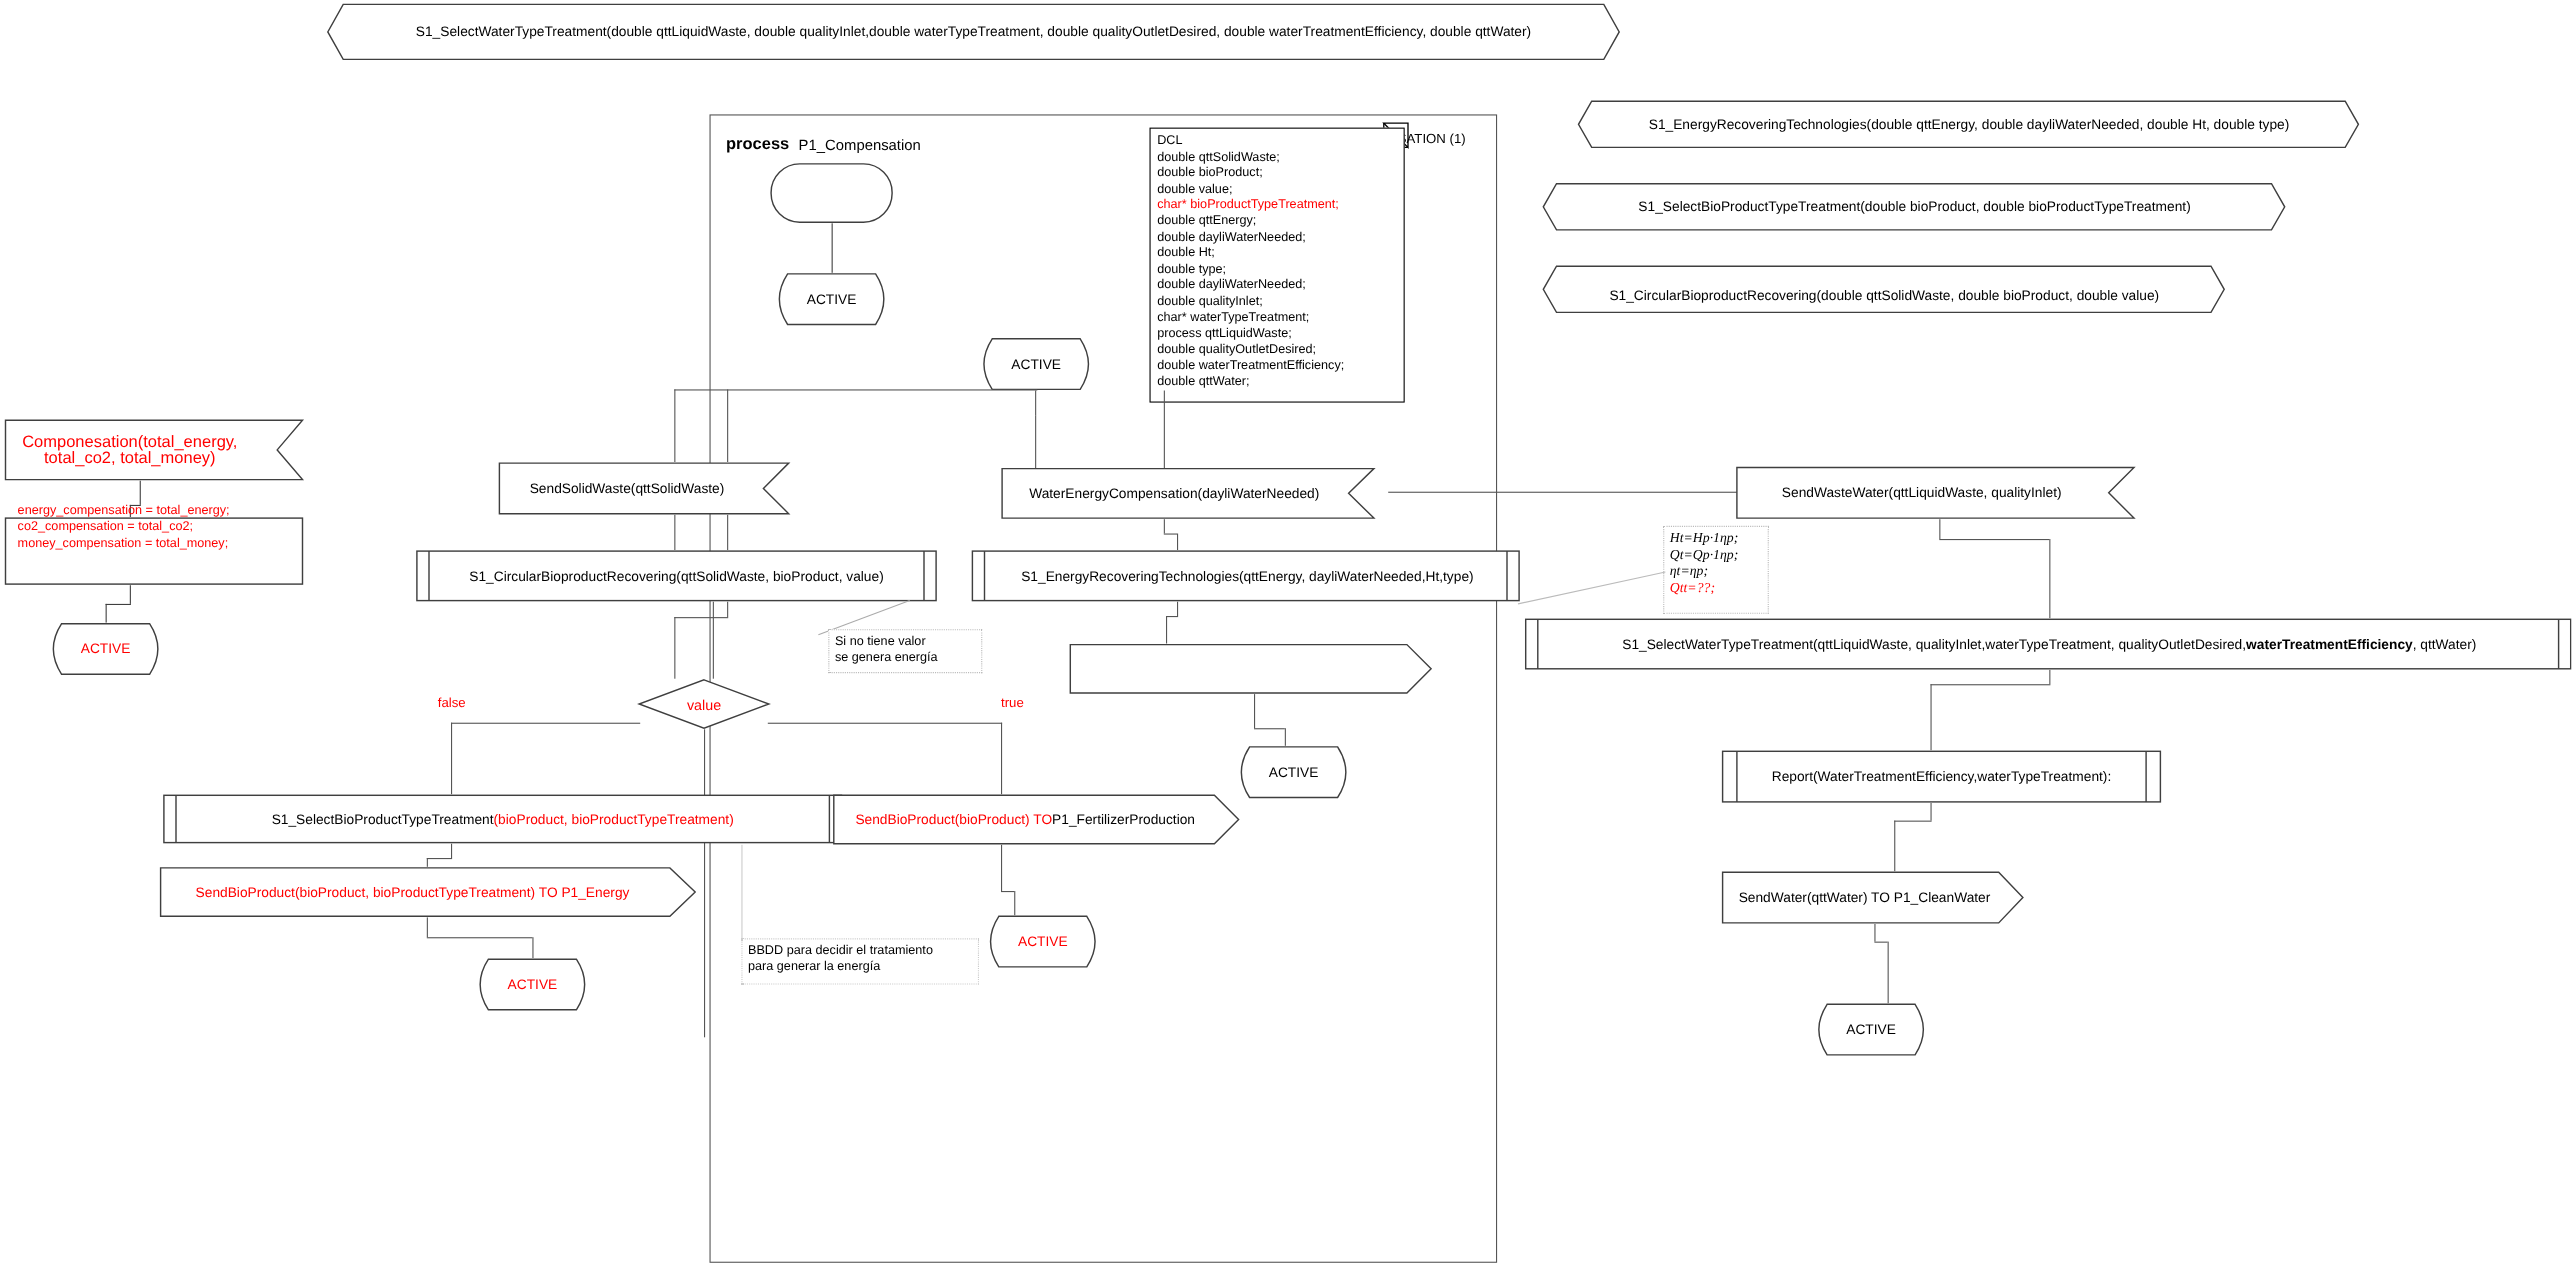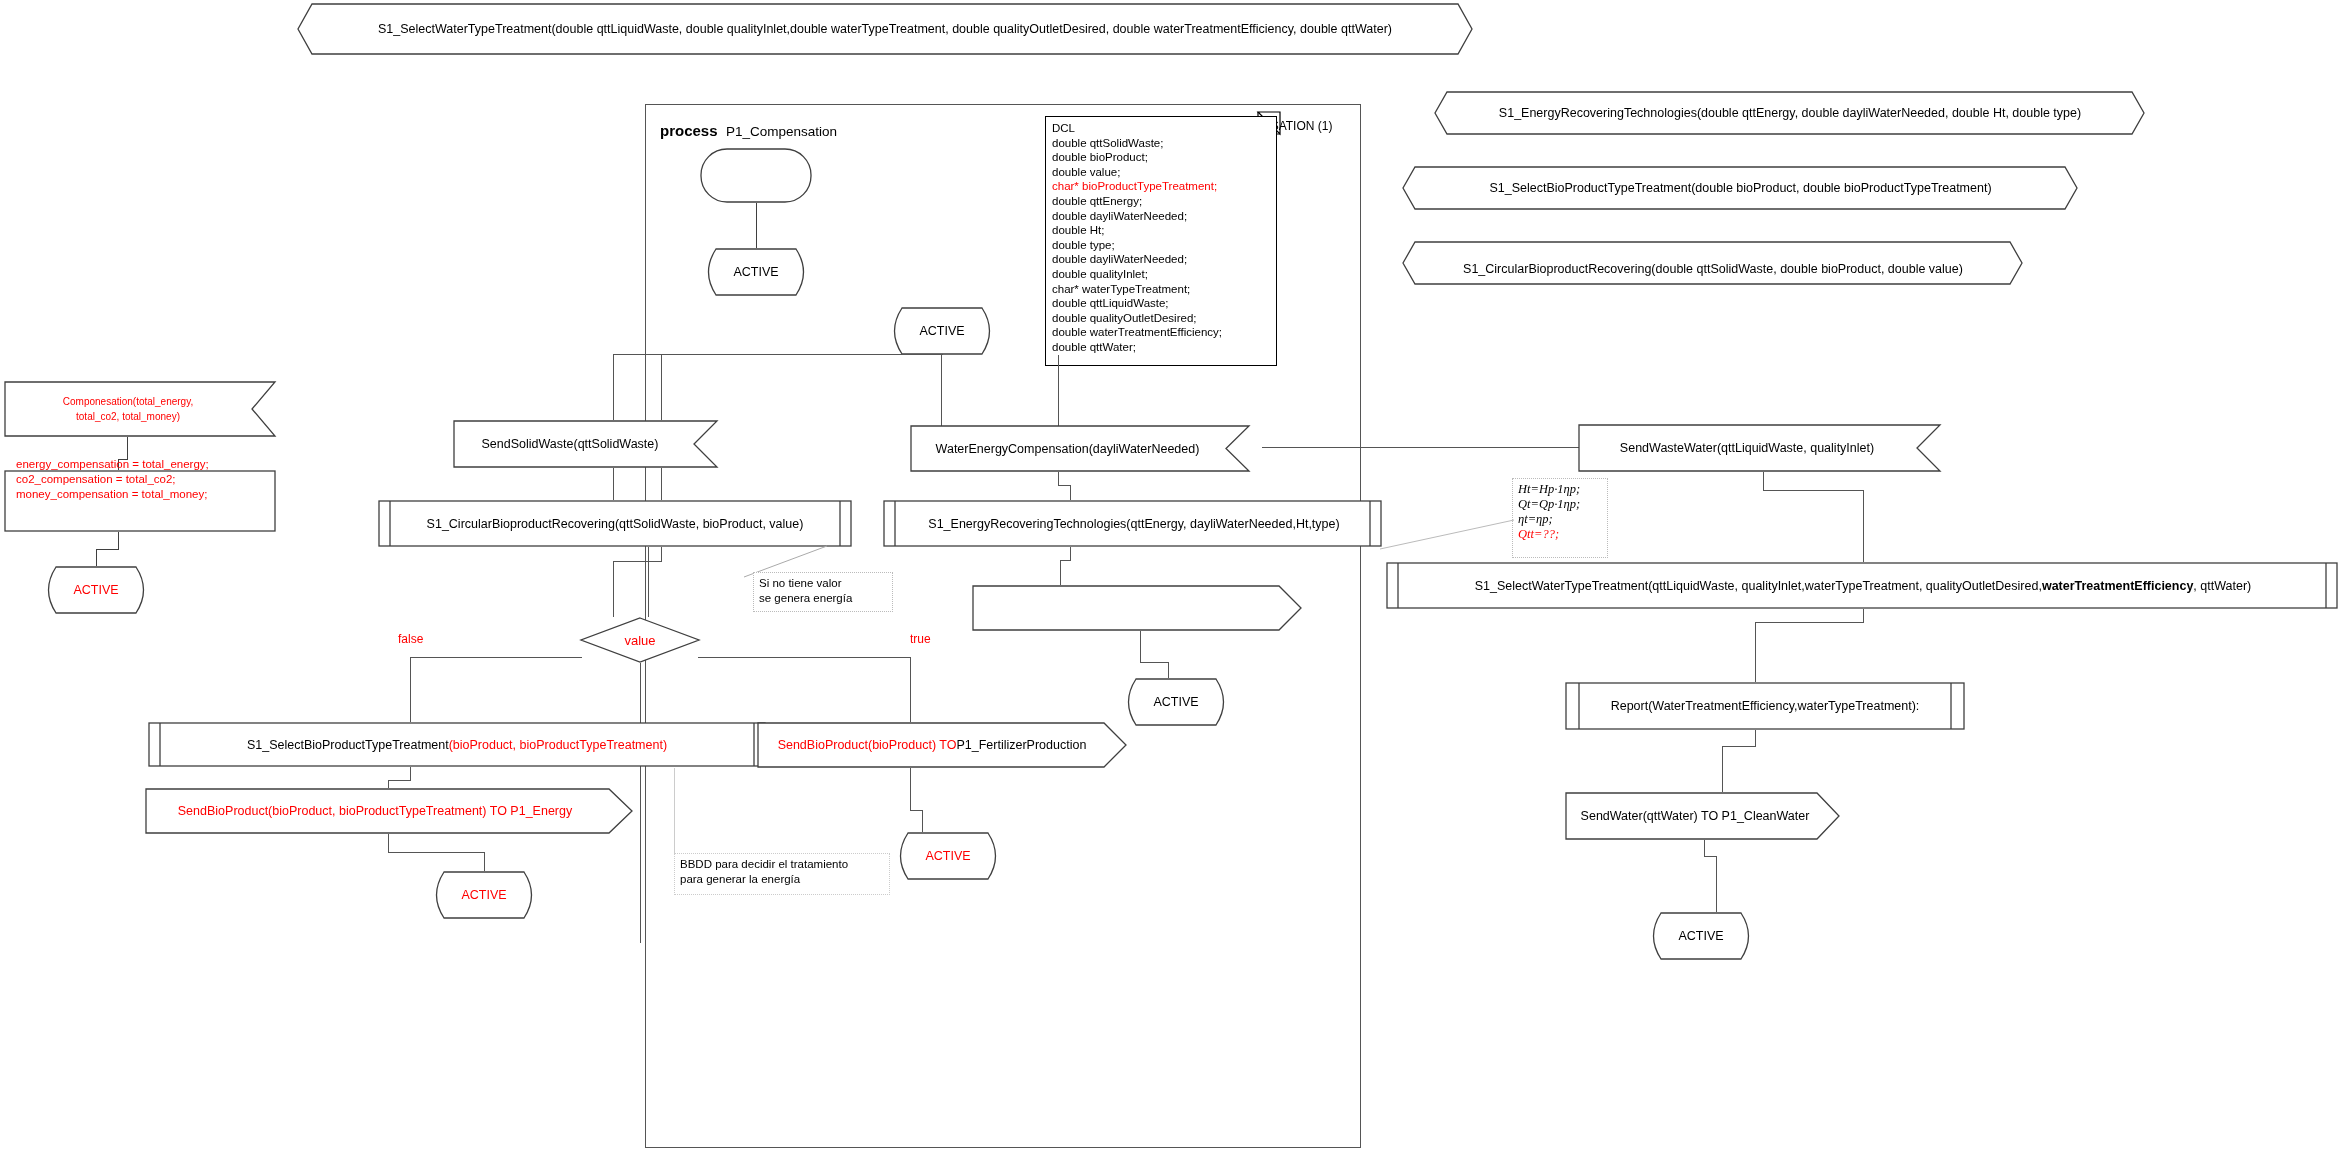--- a/index.html
+++ b/index.html
@@ -86,21 +86,21 @@
     <div>double bioProduct;</div>
     <div>double value;</div>
     <div class="red">char* bioProductTypeTreatment;</div>
     <div>double qttEnergy;</div>
     <div>double dayliWaterNeeded;</div>
     <div>double Ht;</div>
     <div>double type;</div>
     <div>double dayliWaterNeeded;</div>
     <div>double qualityInlet;</div>
     <div>char* waterTypeTreatment;</div>
-    <div>double qttLiquidWaste;</div>
+    <div>process qttLiquidWaste;</div>
     <div>double qualityOutletDesired;</div>
     <div>double waterTreatmentEfficiency;</div>
     <div>double qttWater;</div>
   </div>
 
   <div class="node" style="left:1435px;top:91px;width:710px;height:44px;">
     <svg width="710" height="44" viewBox="0 0 710 44">
       <path d="M12,1 L697,1 L709,22 L697,43 L12,43 L0,22 Z" fill="#fff" stroke="#3f3f3f" stroke-width="1.3"></path>
     </svg>
   </div>
@@ -118,21 +118,21 @@
       <path d="M12,1 L607,1 L619,22 L607,43 L12,43 L0,22 Z" fill="#fff" stroke="#3f3f3f" stroke-width="1.3"></path>
     </svg>
   </div>
   <div class="lbl black" style="left:1408px;top:241px;width:610px;height:56px;font-size:12.5px;">S1_CircularBioproductRecovering(double qttSolidWaste, double bioProduct, double value)</div>
 
   <div class="node" style="left:4px;top:381px;width:272px;height:56px;">
     <svg width="272" height="56" viewBox="0 0 272 56">
       <path d="M1,1 L271,1 L248,28 L271,55 L1,55 Z" fill="#fff" stroke="#3f3f3f" stroke-width="1.3"></path>
     </svg>
   </div>
-  <div class="lbl red" style="left:12px;top:381px;width:232px;height:56px;font-size:10px;line-height:15px;white-space:pre-line;">Componesation(total_energy,
+  <div class="lbl red" style="left:2px;top:381px;width:232px;height:56px;font-size:15px;line-height:15px;white-space:pre-line;">Componesation(total_energy,
 total_co2, total_money)</div>
 
   <div class="line v" style="left:127px;top:437px;height:22px;"></div>
   <div class="line h" style="left:118px;top:459px;width:10px;"></div>
   <div class="line v" style="left:118px;top:459px;height:11px;"></div>
 
   <div class="node" style="left:4px;top:470px;width:272px;height:62px;">
     <svg width="272" height="62" viewBox="0 0 272 62">
       <rect x="1" y="1" width="270" height="60" fill="#fff" stroke="#3f3f3f" stroke-width="1.3"></rect>
     </svg>

